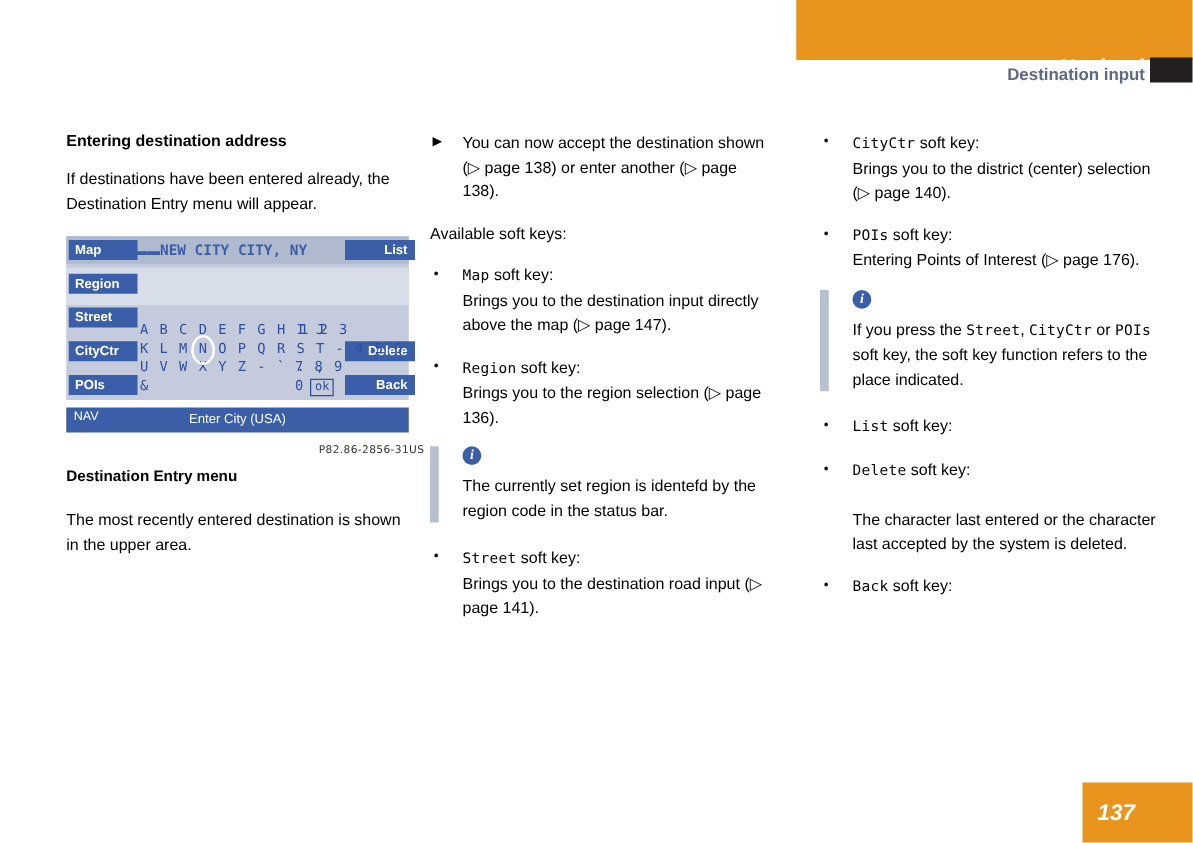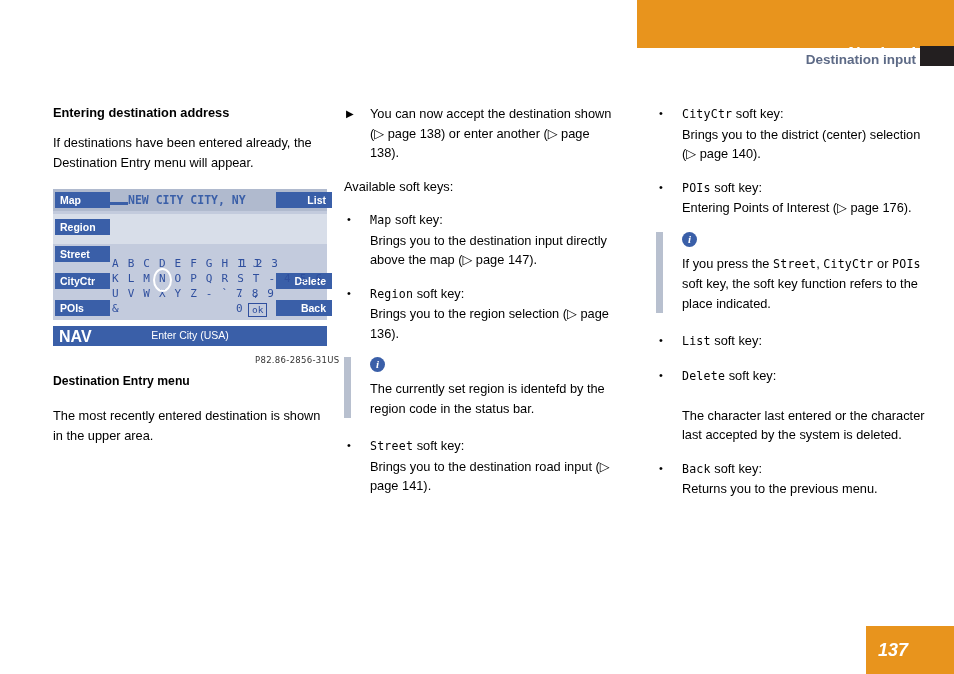--- a/index.html
+++ b/index.html
@@ -241,22 +241,22 @@
     left: 53px;
     top: 326px;
     width: 274px;
     height: 20px;
     background: #3a5fa8;
   }
   .navbar .nav-label {
     position: absolute;
     left: 6px;
     top: 2px;
-    font-size: 16px;
-    font-weight: bold;
+    font-size: 10px;
+    font-weight: normal;
     color: #ffffff;
     font-family: "Liberation Sans", sans-serif;
   }
   .navbar .nav-center {
     position: absolute;
     left: 0;
     top: 3px;
     width: 274px;
     text-align: center;
     font-size: 10.5px;
@@ -416,20 +416,19 @@
         <span class="mono">List</span><span> soft key:</span><br>
       </li>
       <li>
         <span class="marker">•</span>
         <span class="mono">Delete</span><span> soft key:</span><br><br>
         <span>The character last entered or the character last accepted by the system is deleted.</span>
       </li>
       <li>
         <span class="marker">•</span>
         <span class="mono">Back</span><span> soft key:</span><br>
-        <span>Returns you to the previous menu.</span>
       </li>
     </ul>
   </div>
 
   <div class="pagebox"></div>
   <div class="pagenum">137</div>
 </div>
 
 </body></html>

